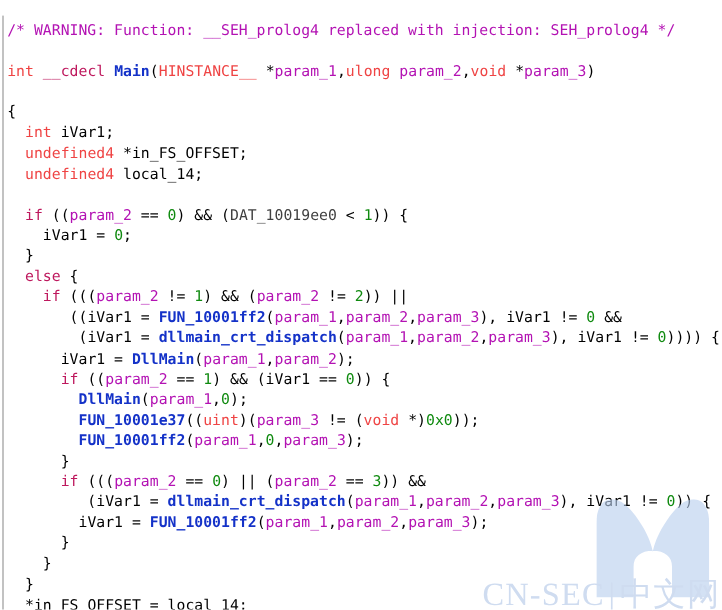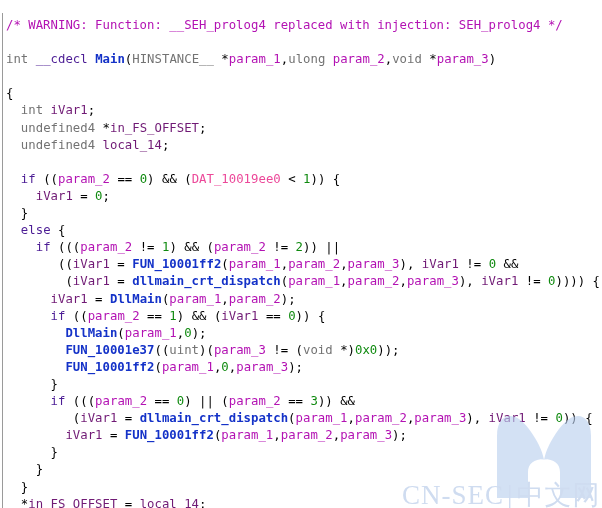--- a/index.html
+++ b/index.html
@@ -50,26 +50,26 @@
   }
 
   .code-line {
     white-space: pre;
     min-height: 17.1px;
   }
 
   
   .tok-plain    { color: #000000; }
   .tok-comment  { color: #b312b3; }
-  .tok-keyword  { color: #4c1d95; }
-  .tok-type     { color: #737373; }
+  .tok-keyword  { color: #be185d; }
+  .tok-type     { color: #ef4444; }
   .tok-funcname { color: #1432c8; font-weight: bold; }
-  .tok-var      { color: #701a75; text-align: right; }
+  .tok-var      { color: #000000; text-align: right; }
   .tok-param    { color: #b312b3; }
-  .tok-global   { color: #ec4899; }
+  .tok-global   { color: #404040; }
   .tok-const    { color: #0f8a0f; }
 
   
   #watermark-layer {
     position: absolute;
     left: 0;
     top: 0;
     width: 554px;
     height: 508px;
     pointer-events: none;

